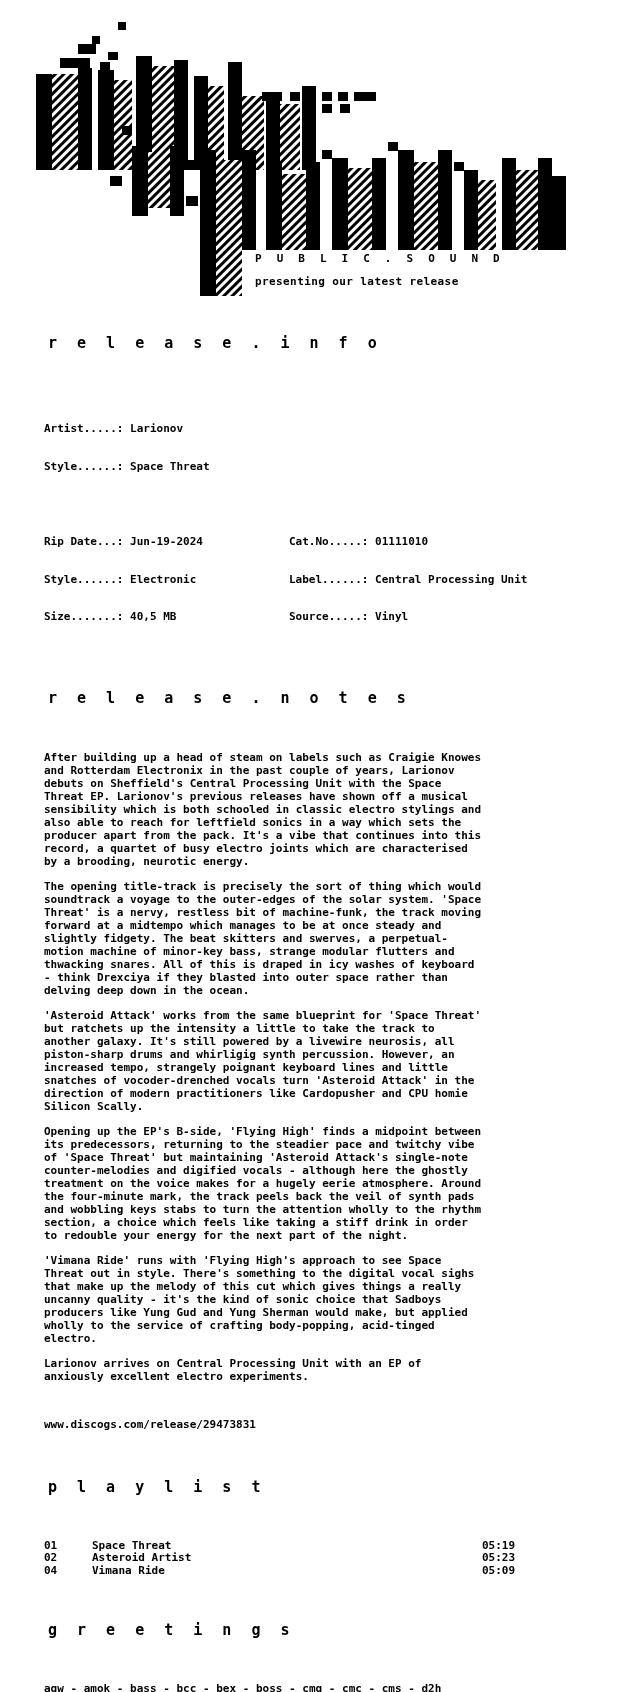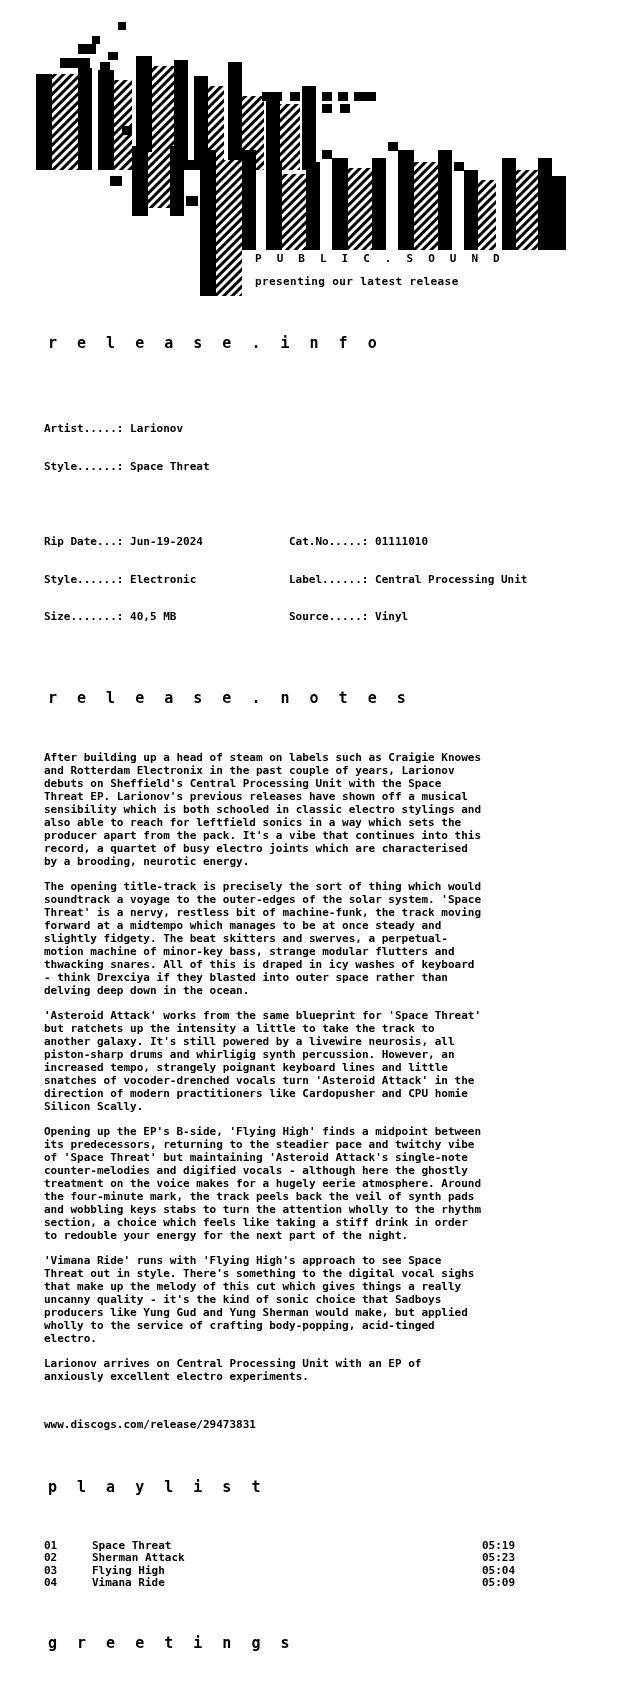--- a/index.html
+++ b/index.html
@@ -272,22 +272,21 @@
   <div style="padding-left:44px; padding-top:22px;">
     <a class="url" href="#" style="color:#000; text-decoration:none;">www.discogs.com/release/29473831</a>
   </div>
 
   <div style="padding-left:44px; padding-top:42px;">
     <div class="section-head">p l a y l i s t</div>
   </div>
 
   <div style="padding-left:44px; padding-top:40px;">
     <div class="playlist-row"><span class="pl-num">01</span><span class="pl-title">Space Threat</span><span class="pl-time">05:19</span></div>
-    <div class="playlist-row"><span class="pl-num">02</span><span class="pl-title">Sherman Attack</span><span class="pl-time">05:23</span></div>
-    <div class="playlist-row"><span class="pl-num">03</span><span class="pl-title">Flying High</span><span class="pl-time">05:04</span></div>
+    <div class="playlist-row"><span class="pl-num">02</span><span class="pl-title">Asteroid Artist</span><span class="pl-time">05:23</span></div>
     <div class="playlist-row"><span class="pl-num">04</span><span class="pl-title">Vimana Ride</span><span class="pl-time">05:09</span></div>
   </div>
 
   <div style="padding-left:44px; padding-top:40px;">
     <div class="section-head">g r e e t i n g s</div>
   </div>
 
   <div style="padding-left:44px; padding-top:40px;">
     <div class="greets">agw - amok - bass - bcc - bex - boss - cmg - cmc - cms - d2h
 def - dh - disc0 - drum - emp - ftd - fwyh - gem - i8 - ipc

